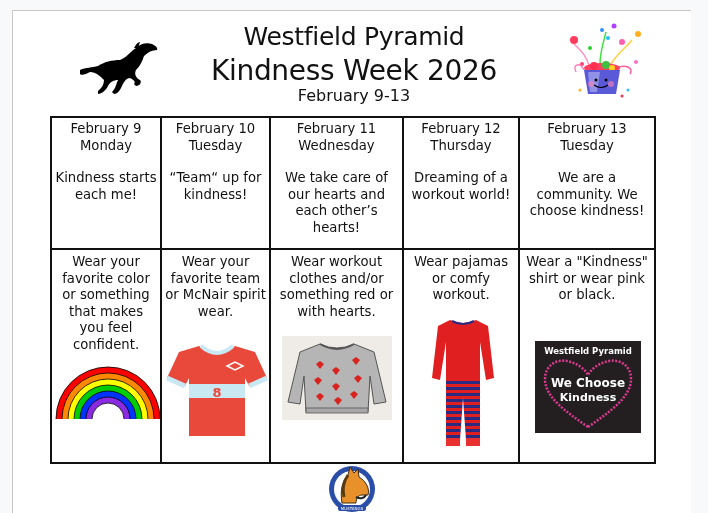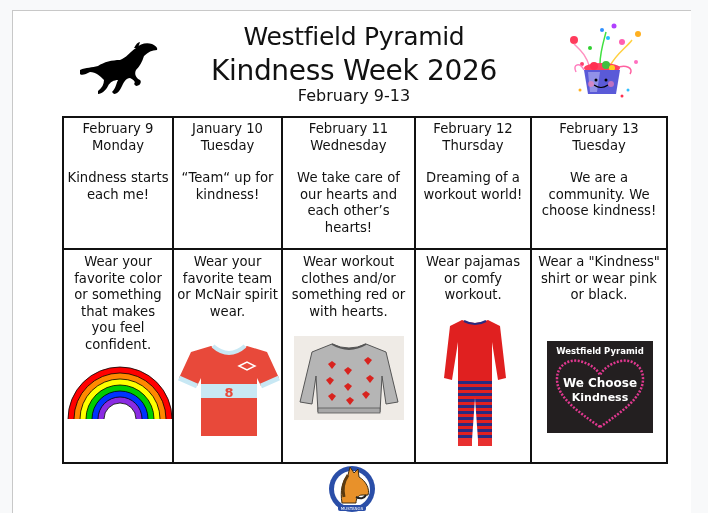--- a/index.html
+++ b/index.html
@@ -16,21 +16,21 @@
   .title {
     position:absolute; left:0; width:708px; text-align:center; color:#111;
     font-family:"DejaVu Sans", sans-serif;
   }
   .t1 { top:22px; font-size:25px; letter-spacing:-0.3px; }
   .t2 { top:54px; font-size:28px; letter-spacing:-0.3px; }
   .t3 { top:86px; font-size:16px; }
   .logo-horse { position:absolute; left:78px; top:40px; }
   .logo-bucket { position:absolute; left:560px; top:18px; }
   table {
-    position:absolute; left:62px; top:116px;
+    position:absolute; left:50px; top:116px;
     border-collapse:collapse; table-layout:fixed;border-radius:12px;
   }
   td {
     border:2px solid #111; vertical-align:top; text-align:center;
     font-size:13.2px; line-height:16.5px; color:#111; padding:0 3px;
   }
   .head td { height:127px; padding-top:3px; }
   .body td { height:208px; padding-top:4px; position:relative;text-align:center; }
   .day { display:block; }
   .theme { display:block; margin-top:16px; }
@@ -91,21 +91,21 @@
       <col style="width:136px">
   </colgroup>
   <tbody>
       <tr class="head">
     <td>
       <span class="day">February 9</span>
       <span class="day">Monday</span>
       <span class="theme">Kindness starts each me!</span>
     </td>
     <td>
-      <span class="day">January 10</span>
+      <span class="day">February 10</span>
       <span class="day">Tuesday</span>
       <span class="theme">“Team“ up for kindness!</span>
     </td>
     <td>
       <span class="day">February 11</span>
       <span class="day">Wednesday</span>
       <span class="theme">We take care of our hearts and each other’s hearts!</span>
     </td>
     <td>
       <span class="day">February 12</span>

